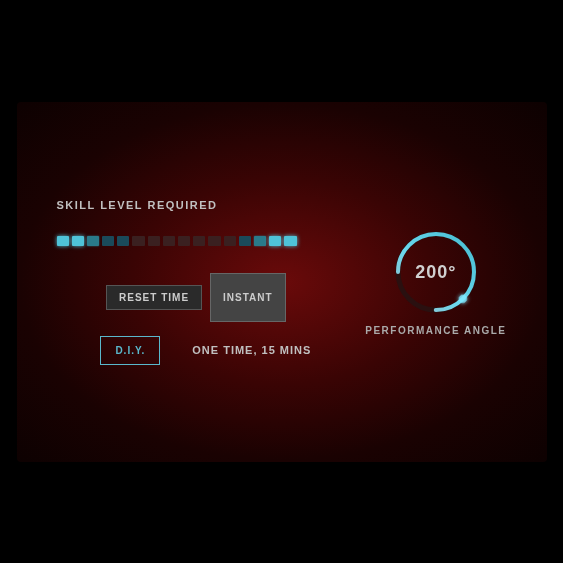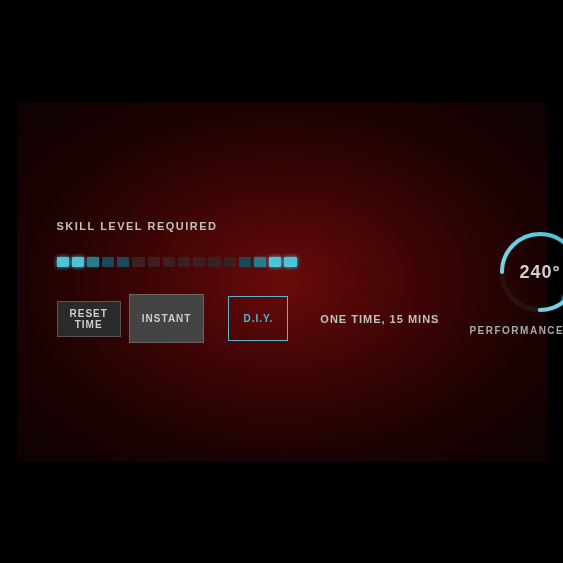--- a/index.html
+++ b/index.html
@@ -125,21 +125,21 @@
       text-transform: uppercase;
     }
 
     .btn-diy {
       background: transparent;
       border: 1px solid #5ab8cc;
       color: #5ab8cc;
       font-size: 10px;
       font-weight: bold;
       letter-spacing: 1px;
-      padding: 16px 14px;
+      padding: 8px 14px;
       cursor: pointer;
       margin-left: 20px;
     }
 
     .one-time-label {
       color: #c0c0c0;
       font-size: 11px;
       font-weight: bold;
       letter-spacing: 1px;
       text-transform: uppercase;
@@ -182,21 +182,21 @@
 
     .stat-row {
       display: flex;
       flex-direction: column;
       gap: 20px;
       margin-bottom: 6px;
     }
 
     .bottom-row {
       display: flex;
-      flex-direction: row;
+      flex-direction: column;
       align-items: center;
       gap: 4px;
     }
   </style>
 </head>
 <body>
 
 <div class="screen">
   <div class="content">
 
@@ -257,19 +257,19 @@
           <defs>
             <filter id="glow" x="-50%" y="-50%" width="200%" height="200%">
               <feGaussianBlur stdDeviation="2" result="coloredBlur"></feGaussianBlur>
               <feMerge>
                 <feMergeNode in="coloredBlur"></feMergeNode>
                 <feMergeNode in="SourceGraphic"></feMergeNode>
               </feMerge>
             </filter>
           </defs>
         </svg>
-        <div class="gauge-text">240°</div>
+        <div class="gauge-text">200°</div>
       </div>
       <div class="perf-label">PERFORMANCE ANGLE</div>
     </div>
 
   </div>
 </div>
 
 </body></html>

